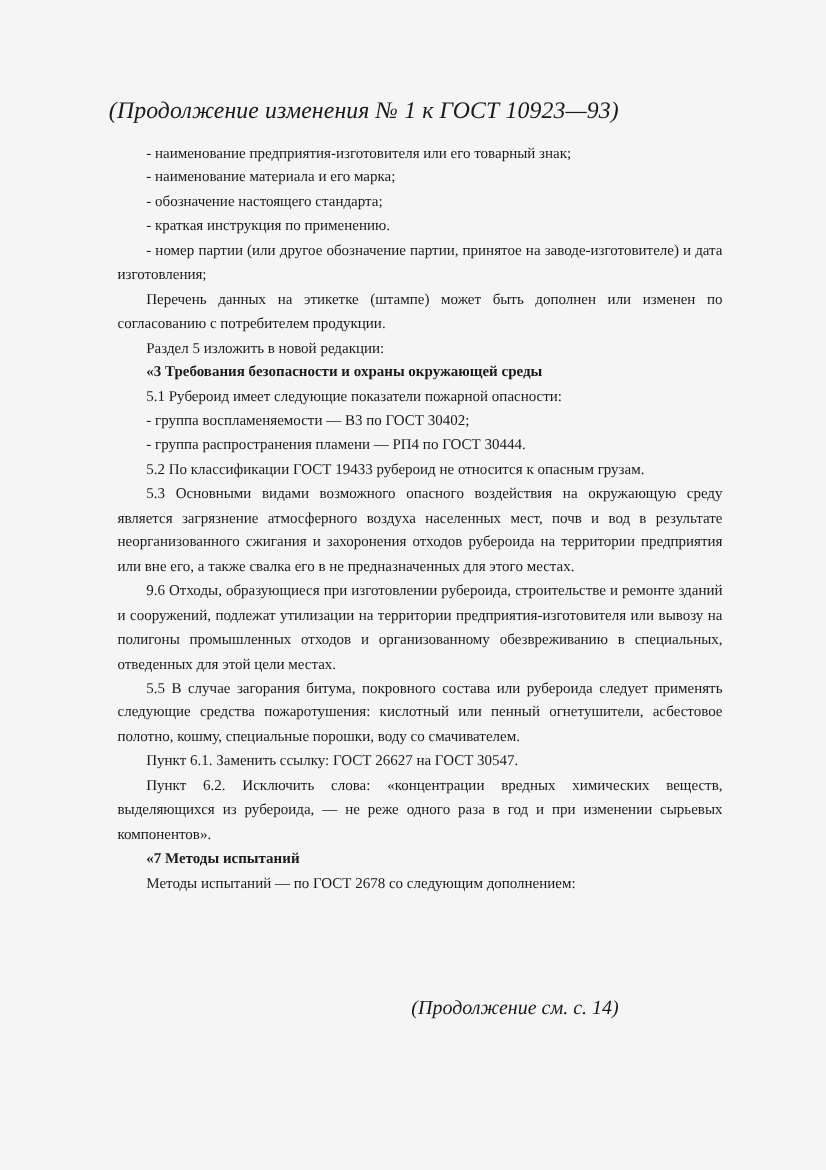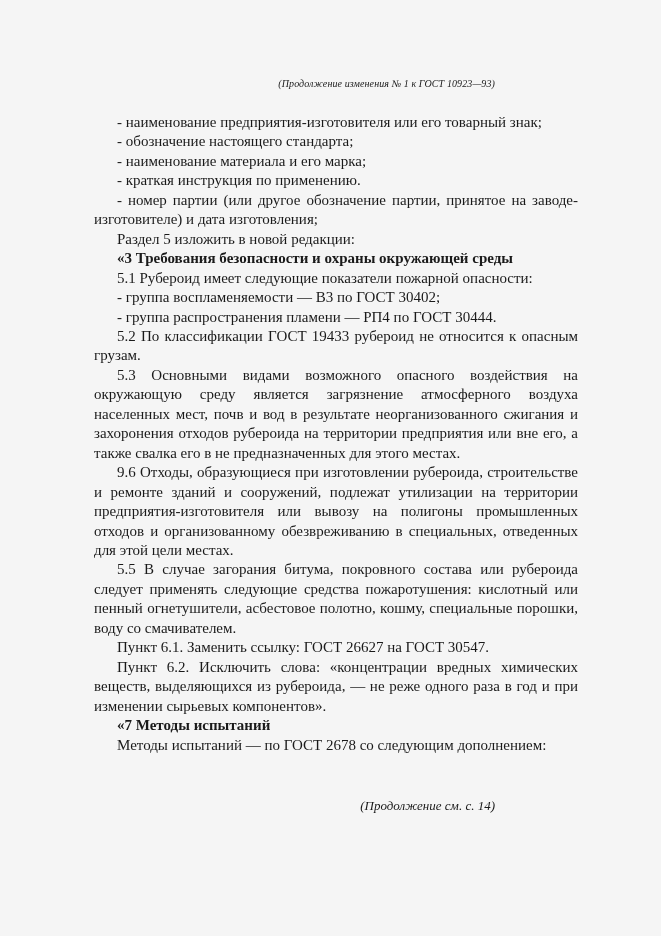--- a/index.html
+++ b/index.html
@@ -19,62 +19,63 @@
       position: absolute;
       left: 94px;
       top: 0;
       width: 484px;
     }
     .header {
       position: absolute;
       right: 83px;
       top: 78px;
       font-style: italic;
-      font-size: 10px;
+      font-size: 19px;
       letter-spacing: 0.1px;
       white-space: nowrap;
     }
     .body-text {
       position: absolute;
       top: 113px;
       left: 0;
       width: 484px;
-      font-size: 15px;
+      font-size: 12px;
       line-height: 19.45px;
     }
     .p {
       text-indent: 23px;
       text-align: justify;
       text-align-last: left;
       margin: 0;
     }
     .p.bold {
       font-weight: bold;
     }
     .footer {
       position: absolute;
       right: 83px;
       top: 798px;
       font-style: italic;
-      font-size: 13px;
+      font-size: 16px;
       white-space: nowrap;
     }
   </style>
 </head>
 <body>
 
 <div class="page">
   <div class="header">(Продолжение изменения № 1 к  ГОСТ  10923—93)</div>
 
   <div class="body-text">
     <p class="p">- наименование предприятия-изготовителя или его товарный знак;</p>
+    <p class="p">- наименование материала и его марка;</p>
     <p class="p">- обозначение настоящего стандарта;</p>
-    <p class="p">- наименование материала и его марка;</p>
     <p class="p">- краткая инструкция по применению.</p>
     <p class="p">- номер партии (или другое обозначение партии, принятое на заводе-изготовителе) и дата изготовления;</p>
+    <p class="p">Перечень данных на этикетке (штампе) может быть дополнен или изменен по согласованию с потребителем продукции.</p>
     <p class="p">Раздел 5 изложить в новой редакции:</p>
     <p class="p bold">«3 Требования безопасности и охраны окружающей среды</p>
     <p class="p">5.1 Рубероид имеет следующие показатели пожарной опасности:</p>
     <p class="p">- группа воспламеняемости — В3 по ГОСТ 30402;</p>
     <p class="p">- группа распространения пламени — РП4 по ГОСТ 30444.</p>
     <p class="p">5.2 По классификации ГОСТ 19433 рубероид не относится к опасным грузам.</p>
     <p class="p">5.3 Основными видами возможного опасного воздействия на окружающую среду является загрязнение атмосферного воздуха населенных мест, почв и вод в результате неорганизованного сжигания и захоронения отходов рубероида на территории предприятия или вне его, а также свалка его в не предназначенных для этого местах.</p>
     <p class="p">9.6 Отходы, образующиеся при изготовлении рубероида, строительстве и ремонте зданий и сооружений, подлежат утилизации на территории предприятия-изготовителя или вывозу на полигоны промышленных отходов и организованному обезвреживанию в специальных, отведенных для этой цели местах.</p>
     <p class="p">5.5 В случае загорания битума, покровного состава или рубероида следует применять следующие средства пожаротушения: кислотный или пенный огнетушители, асбестовое полотно, кошму, специальные порошки, воду со смачивателем.</p>
     <p class="p">Пункт 6.1. Заменить ссылку: ГОСТ 26627 на ГОСТ 30547.</p>

